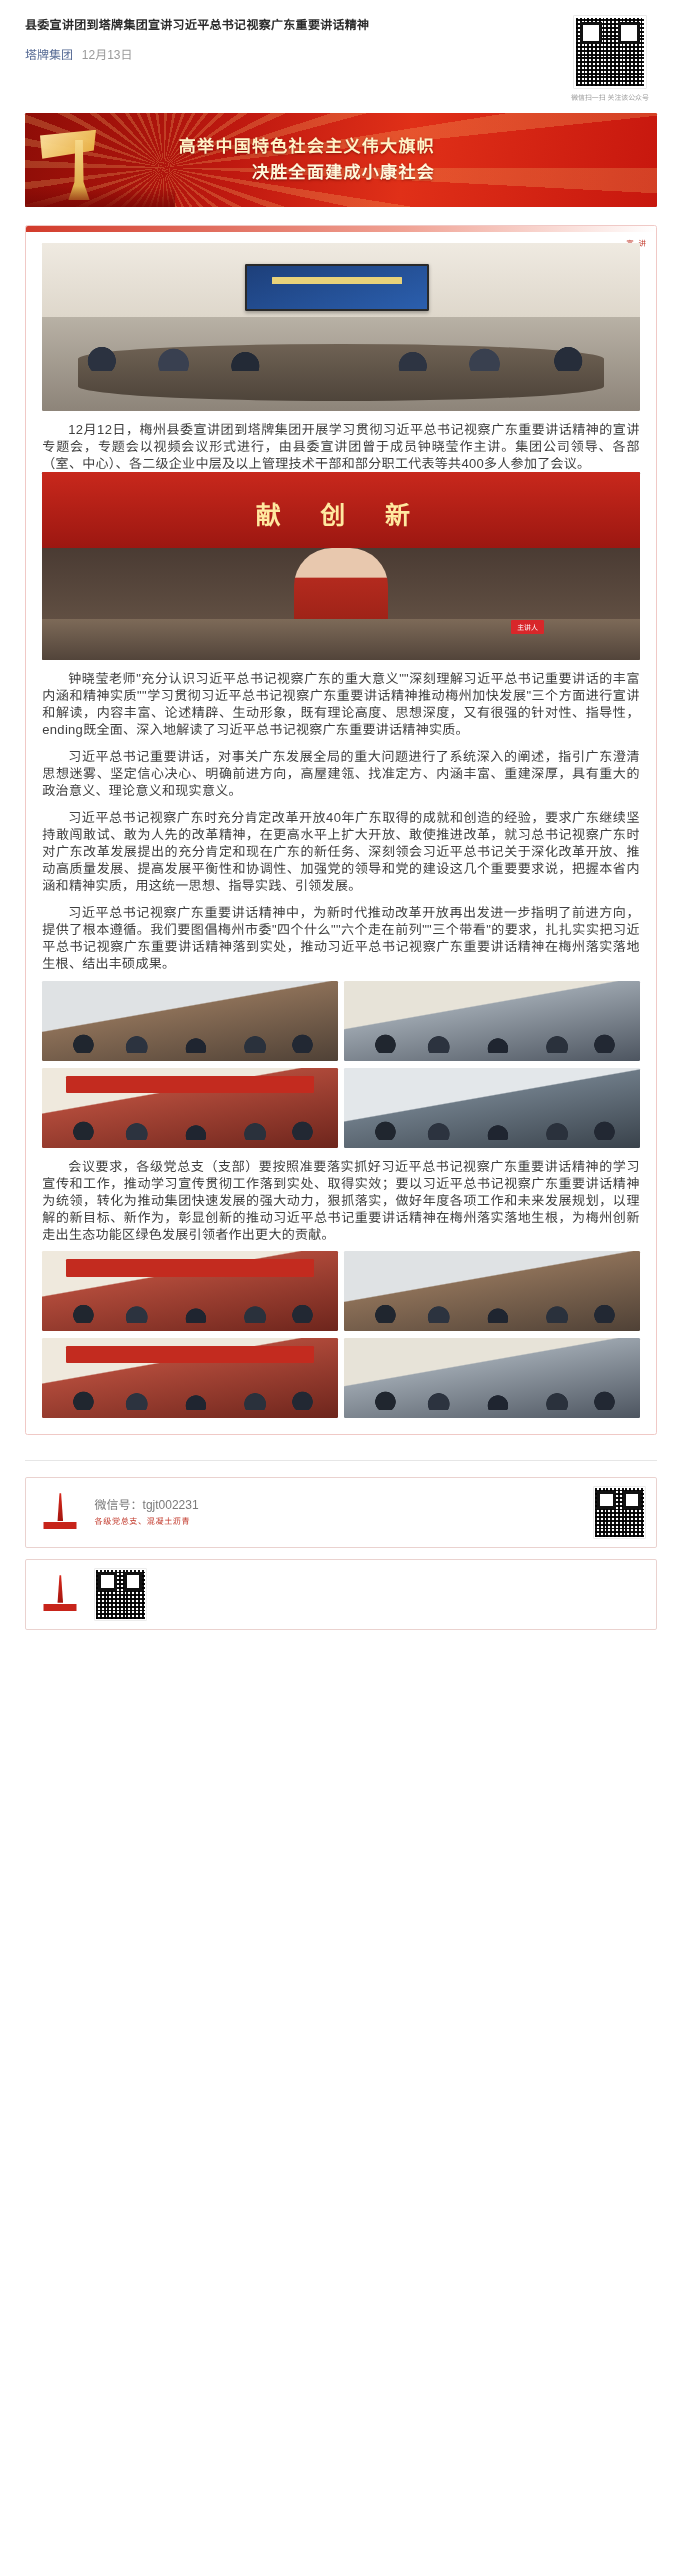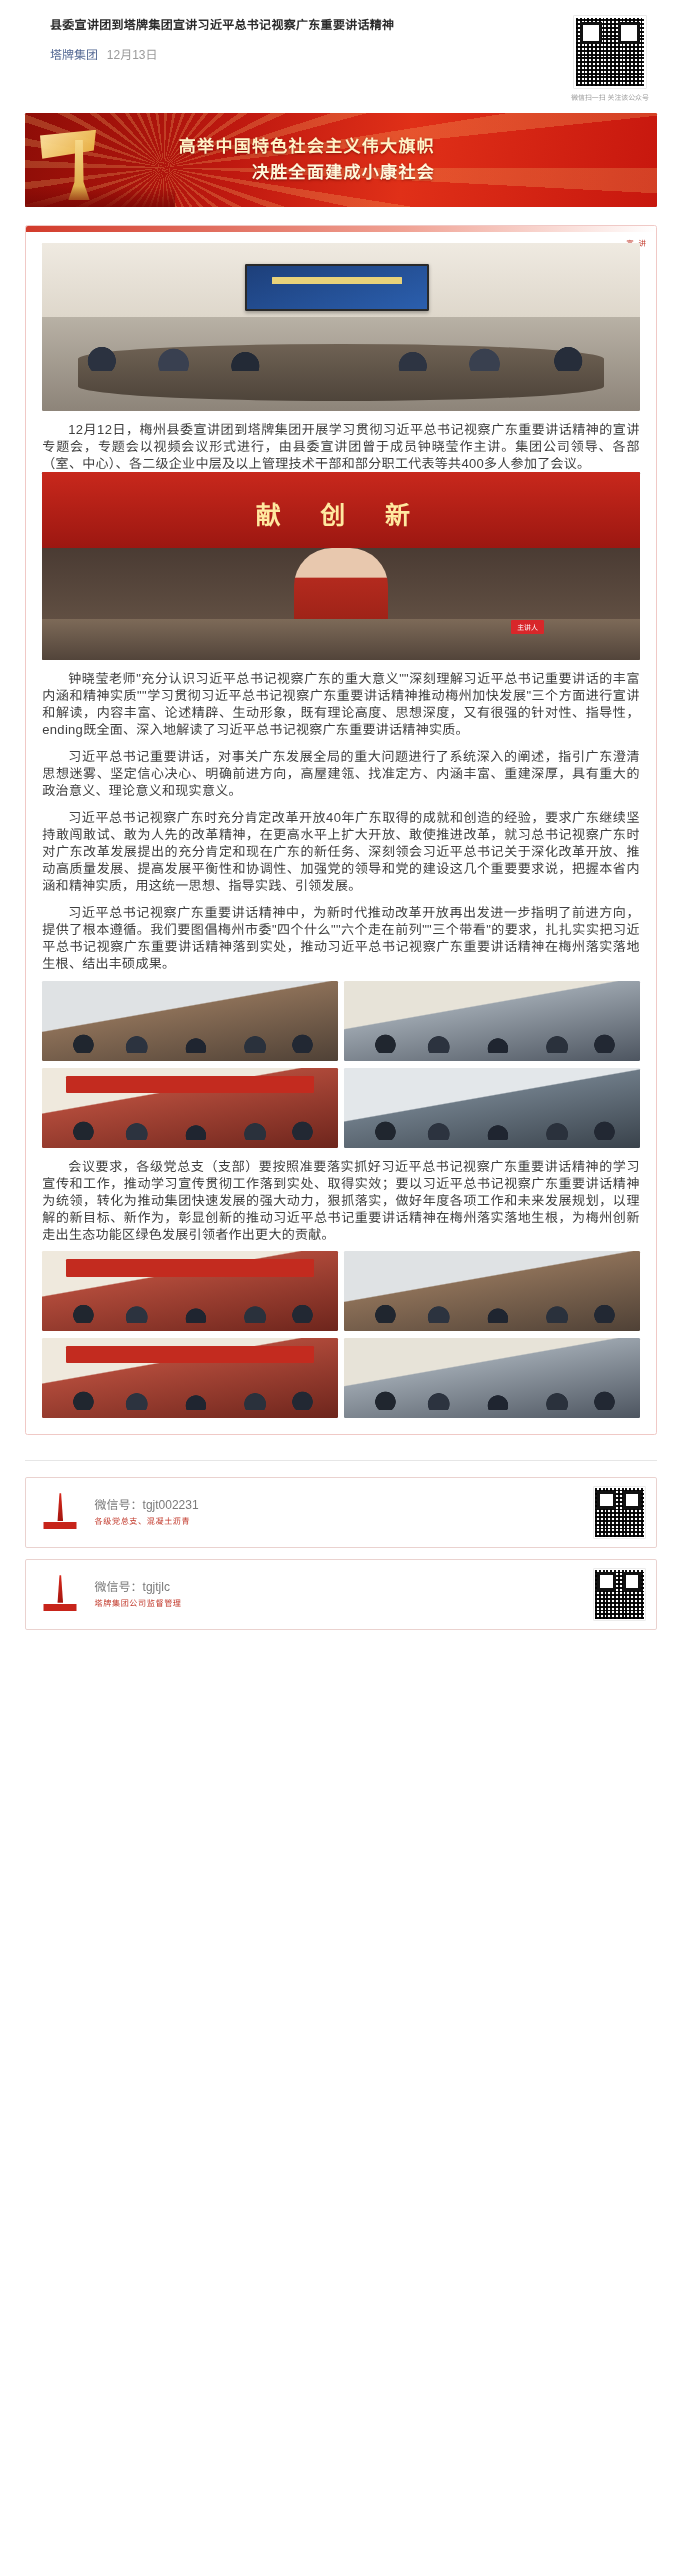--- a/index.html
+++ b/index.html
@@ -17,21 +17,21 @@
     box-sizing: border-box;
   }
 
   
   .header {
     padding: 16.3px 25px 6.3px 25px;
     display: flex;
     justify-content: space-between;
     align-items: flex-start;
   }
-  .header-left { flex: 1; padding-right: 12.5px; margin-left: 25px; }
+  .header-left { flex: 1; padding-right: 12.5px; }
   .article-title {
     font-size: 12px;
     font-weight: bold;
     color: #2b2b2b;
     line-height: 19px;
     letter-spacing: 0.3px;
   }
   .meta-row {
     margin-top: 10px;
     display: flex;
@@ -455,24 +455,20 @@
         <div class="footer-name">各级党总支、混凝土沥青</div>
       </div>
       <div class="footer-qr"></div>
     </div>
 
     <div class="footer-card">
       <div class="footer-logo">
         <div class="torch"></div>
         <div class="base"></div>
       </div>
-      <div class="footer-mid">
-        <div class="footer-wx">微信号：tgjtjlc</div>
-        <div class="footer-name">塔牌集团公司监督管理</div>
-      </div>
       <div class="footer-qr"></div>
     </div>
 
   </div>
 
   <div class="bottom-space"></div>
 </div>
 
 
 </body></html>

